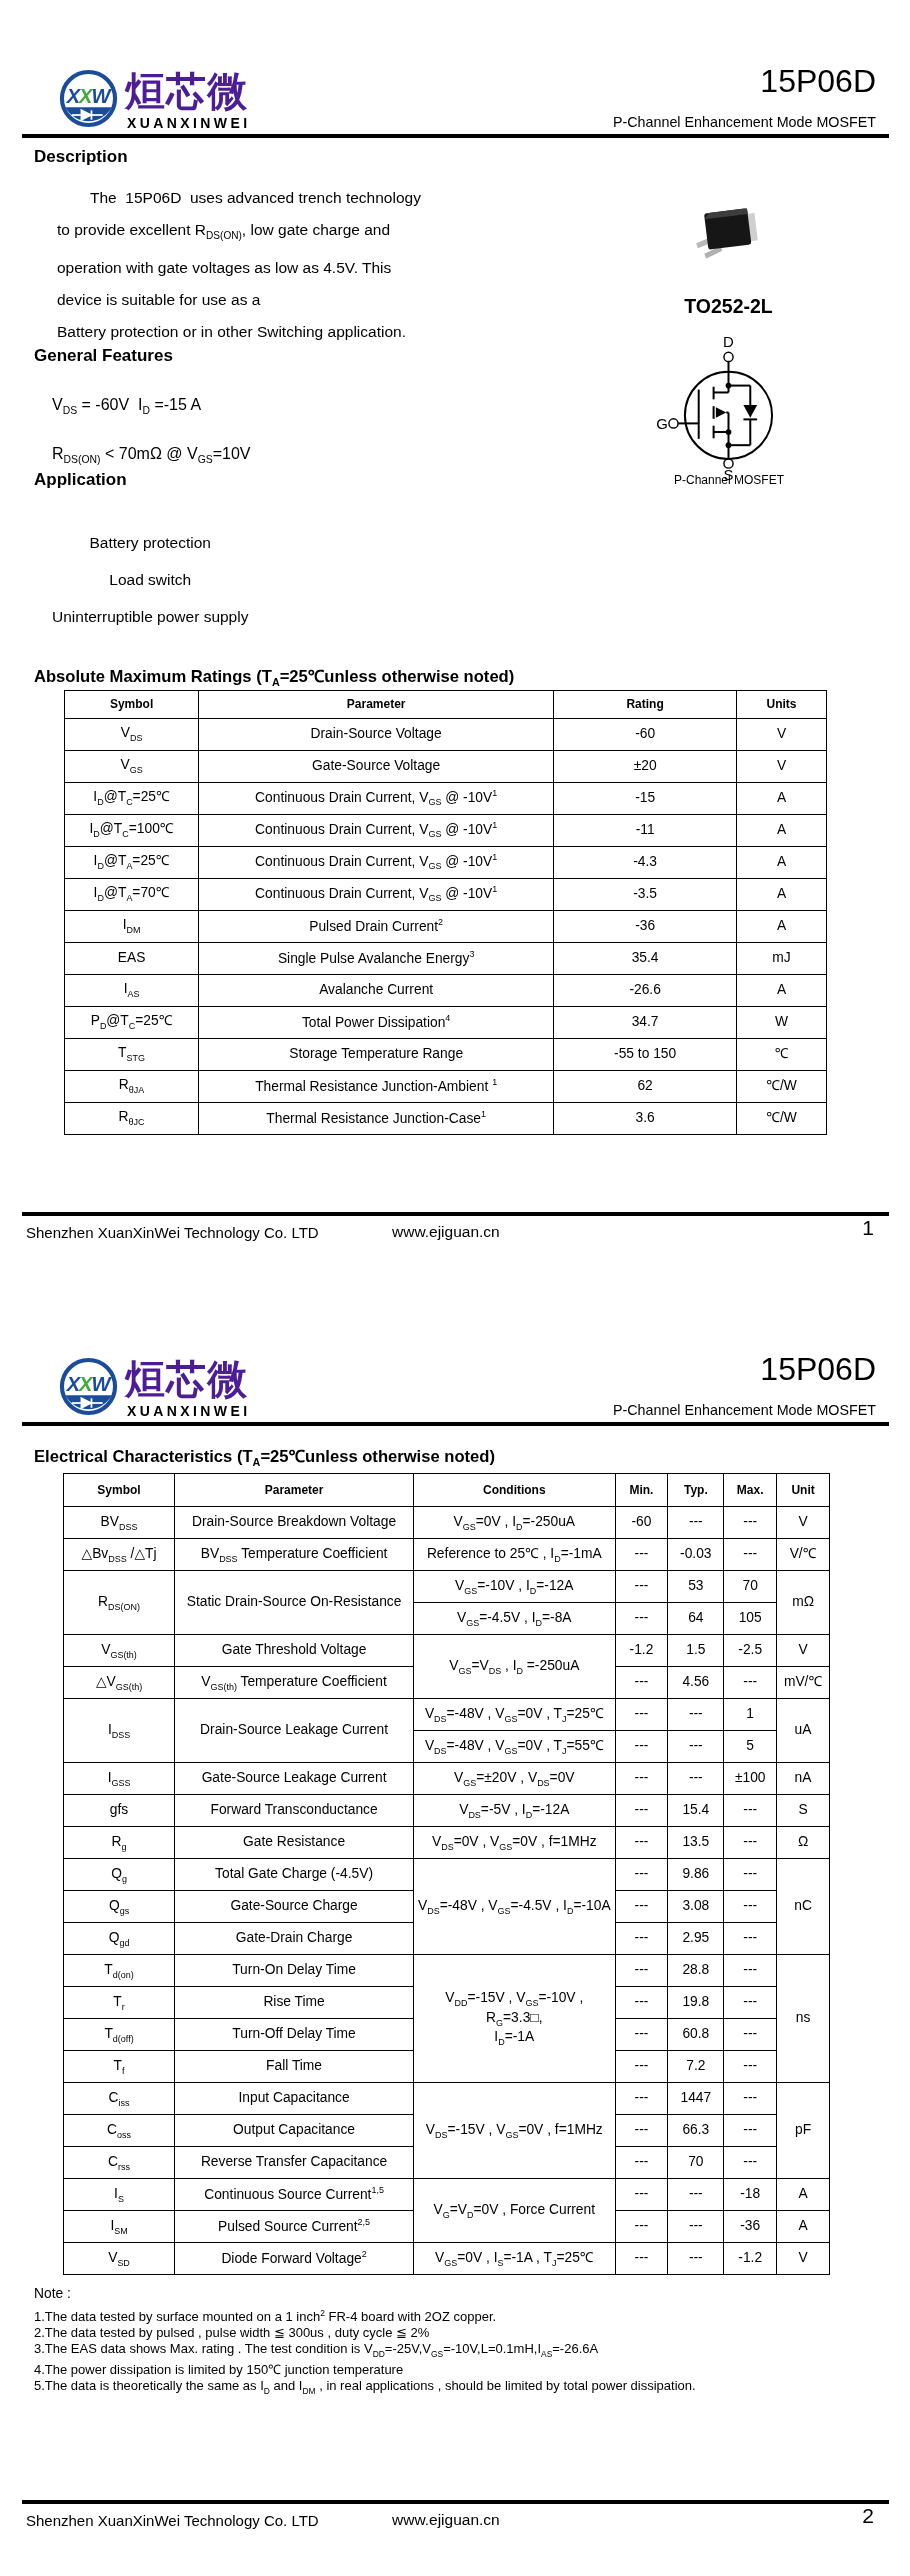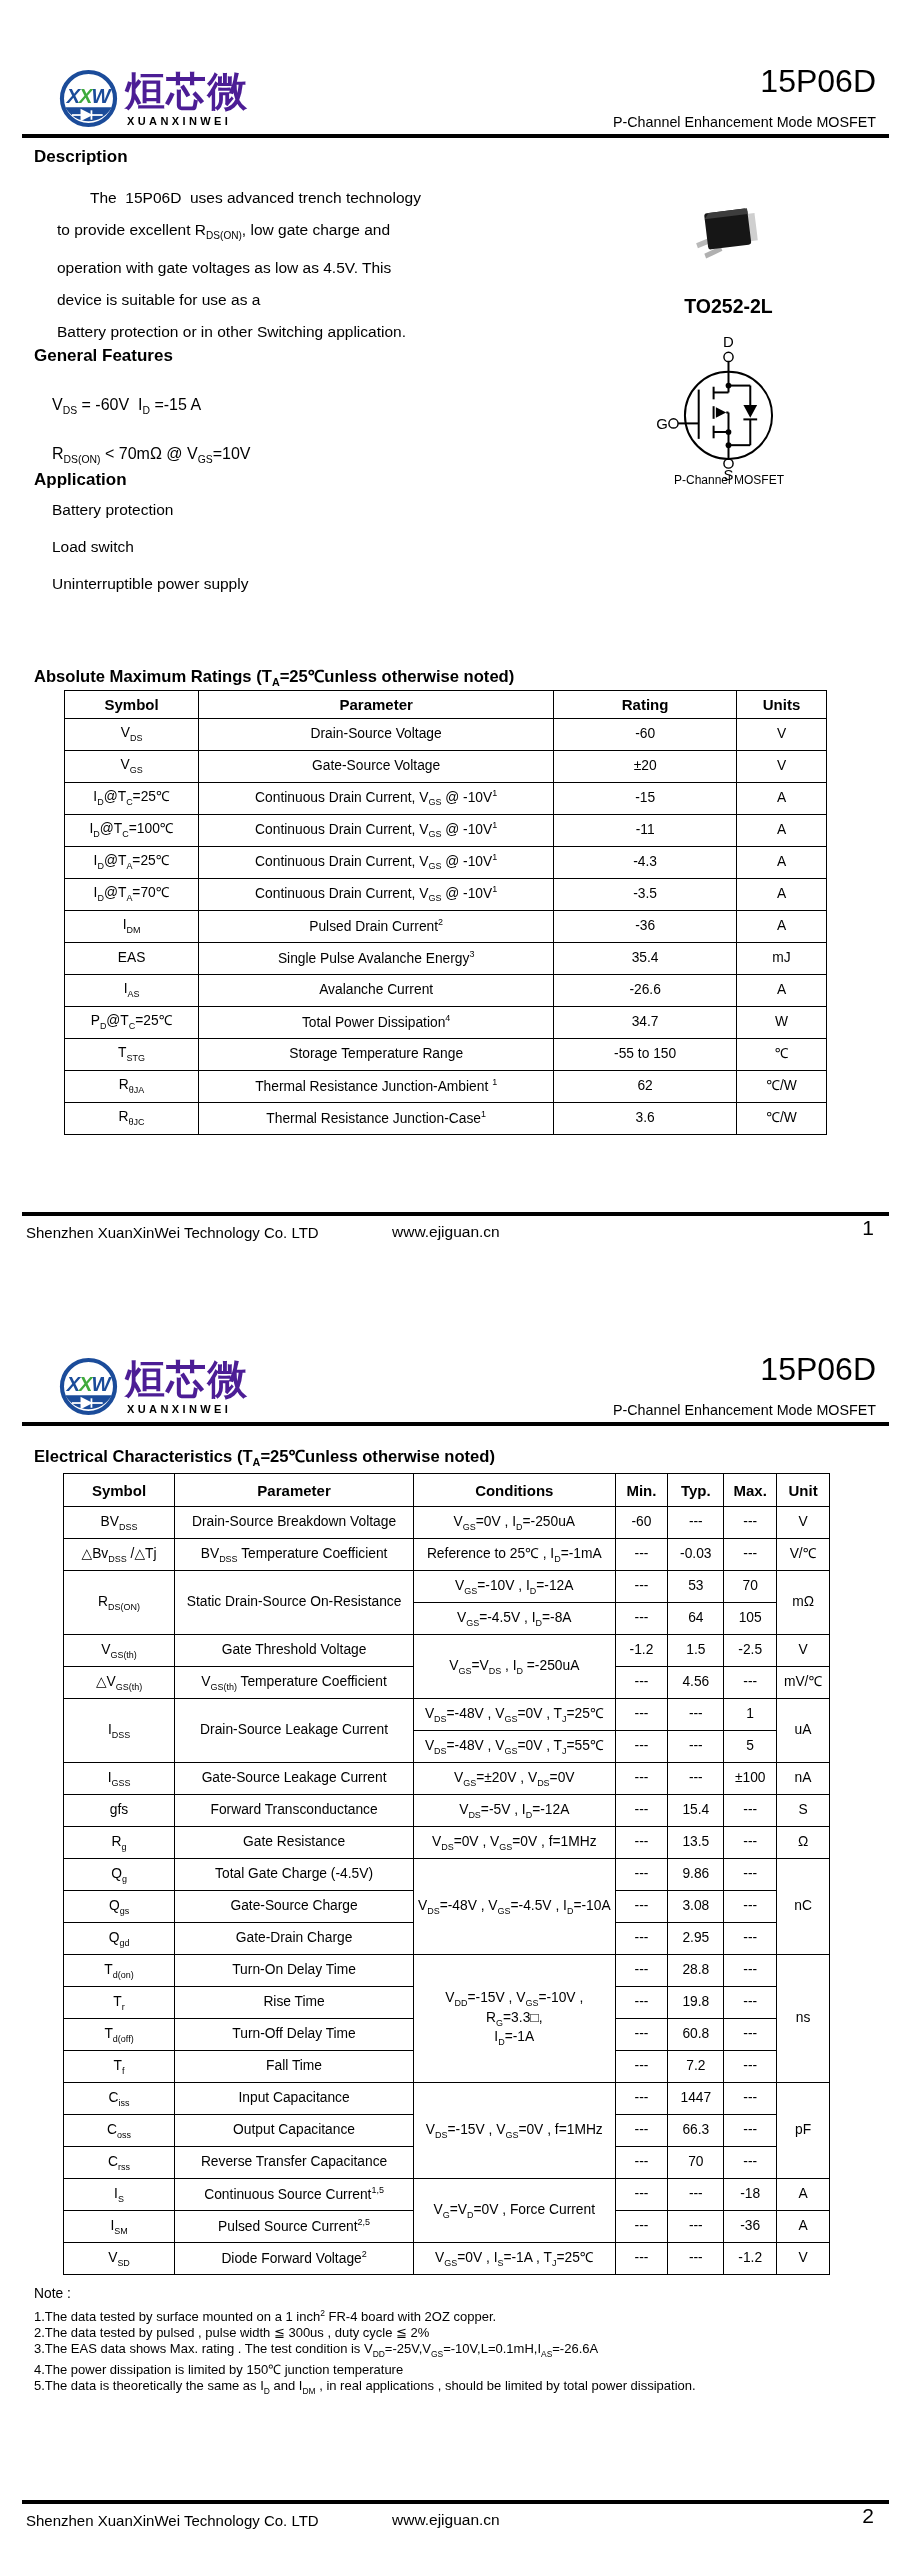--- a/index.html
+++ b/index.html
@@ -9,54 +9,54 @@
     font-family:"Liberation Sans", sans-serif; color:#000;
     overflow:hidden;
   }
   .page { position:absolute; left:0; width:910px; height:1288px; background:#fff; }
   #page-1 { top:0; }
   #page-2 { top:1288px; }
 
   
   .logo-badge { position:absolute; left:59px; top:69px; width:59px; height:59px; }
   .logo-cn { position:absolute; left:125px; top:71px; font-size:40px; font-weight:700; letter-spacing:1.1px; color:#4c1d95; line-height:1; }
-  .logo-en { position:absolute; left:127px; top:115px; font-size:11px; font-weight:700; letter-spacing:3.4px; color:#000; }
+  .logo-en { position:absolute; left:127px; top:115px; font-size:14px; font-weight:700; letter-spacing:3.4px; color:#000; }
   .part-number { position:absolute; right:34px; top:64px; font-size:32px; font-weight:400; text-align:right; line-height:1.1; }
   .subtitle { position:absolute; right:34px; top:114px; font-size:14.3px; font-weight:400; text-align:right; }
   .hrule { position:absolute; left:22px; right:20.7px; height:4px; background:#000; }
   .rule-top { top:134px; }
   .rule-bottom { top:1212px; }
 
   
   .footer-company { position:absolute; left:26px; top:1224px; font-size:15px; }
   .footer-url { position:absolute; left:392px; top:1223px; font-size:15.5px; }
   .footer-page { position:absolute; right:36px; top:1216px; font-size:21px; }
 
   
   .h-section { position:absolute; left:34px; font-size:17px; font-weight:700; }
   .desc-block { position:absolute; left:57px; top:182px; width:459px; }
   .desc-line { font-size:15.5px; line-height:32px; white-space:nowrap; }
   .desc-line:first-child { padding-left:33px; }
   .feature-block { position:absolute; left:52px; top:383px; }
   .feature-line { font-size:16px; line-height:43px; white-space:nowrap; }
-  .app-block { position:absolute; left:52px; top:491px; }
+  .app-block { position:absolute; left:52px; top:524px;text-align:center; }
   .app-line { font-size:15.5px; line-height:37px; white-space:nowrap; }
   sub { font-size:65%; }
   sup { font-size:65%; }
 
   
   .package-photo { position:absolute; left:687px; top:204px; width:80px; height:57px; }
   .package-label { position:absolute; left:654px; top:295px; width:149px; text-align:center; font-size:19.5px; font-weight:700; }
   .mosfet-symbol { position:absolute; left:654px; top:336px; width:149px; height:145px; }
   .symbol-caption { position:absolute; left:643px; top:473px; width:172px; text-align:center; font-size:12px; }
 
   
   table { border-collapse:collapse; table-layout:fixed; background:#fff; }
   th, td { border:1.1px solid #000; text-align:center; vertical-align:middle; padding:1.1px 3.4px; }
-  th { font-size:15px; font-weight:700;margin-top:20px; }
+  th { font-size:12px; font-weight:700;margin-top:20px; }
   td { font-size:13.8px; font-weight:400; line-height:1.35; }
   thead th { border-bottom:1.7px solid #000; }
   table { border:1.7px solid #000; }
 
   #abs-table { position:absolute; left:64px; top:690px; width:763px; }
   #abs-table thead tr { height:27.5px; }
   #abs-table tbody tr { height:32px; }
   #abs-table tbody td { border-top-width:1.7px; }
   #abs-table col:nth-child(1){ width:17.6%; }
   #abs-table col:nth-child(2){ width:46.6%; }

